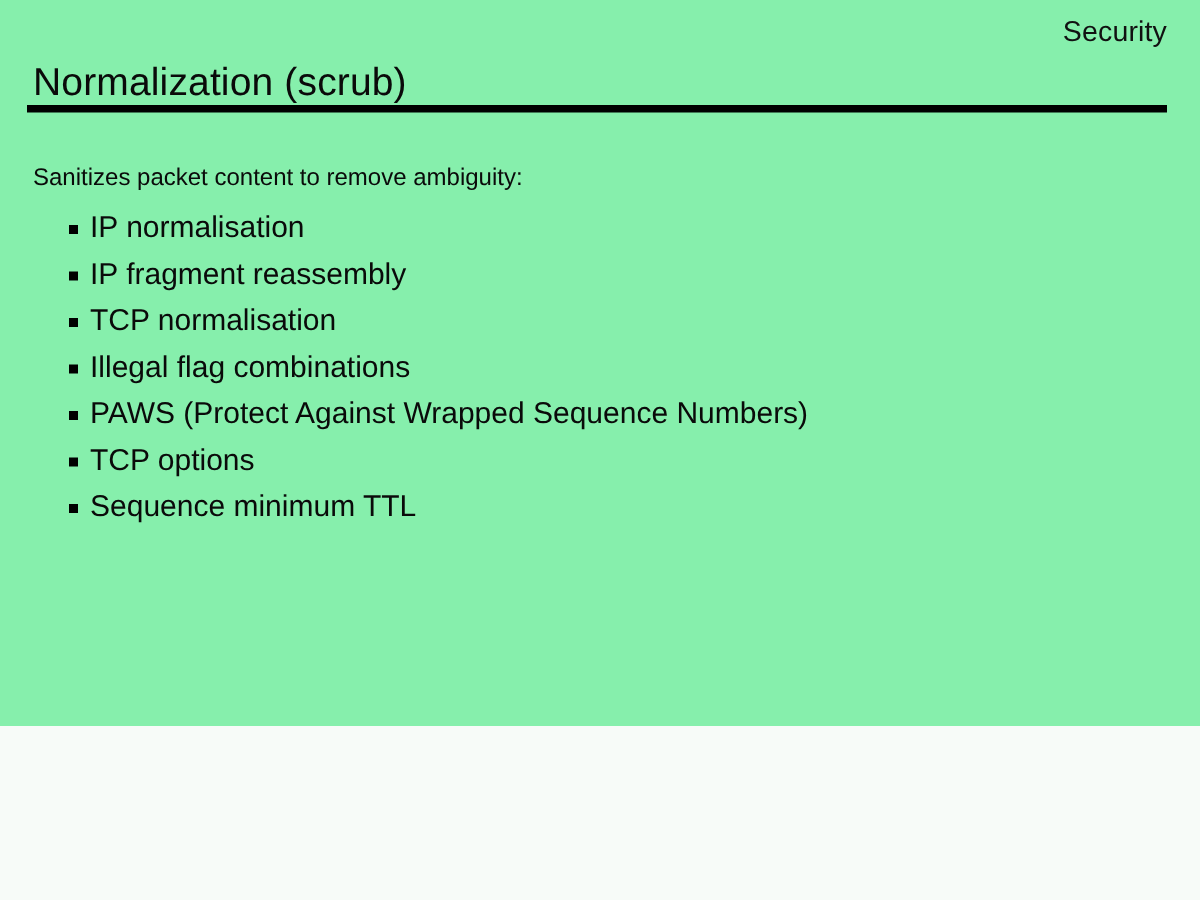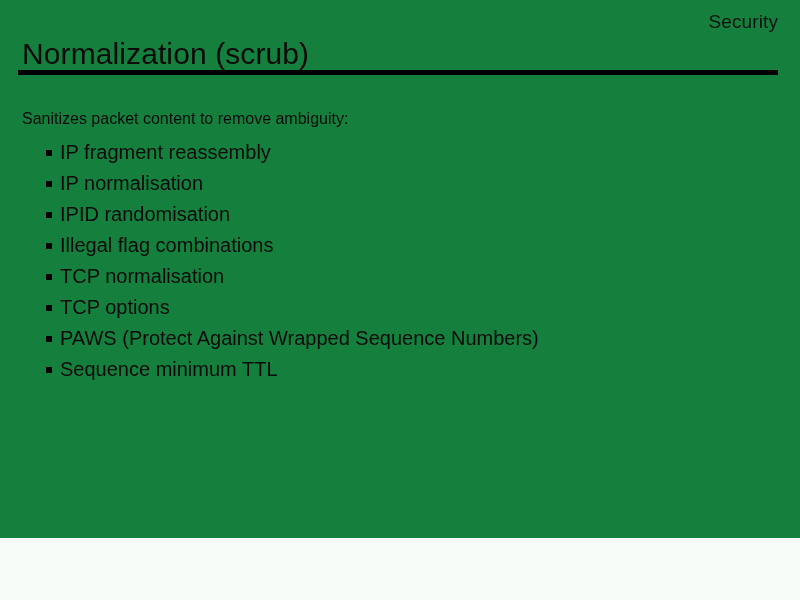--- a/index.html
+++ b/index.html
@@ -10,39 +10,39 @@
     width: 800px;
     height: 600px;
     background: #f7fbf8;
     font-family: "Liberation Sans", sans-serif;
     color: #000000;
     overflow: hidden;
   }
   .slide {
     position: relative;
     width: 800px;
-    height: 538px;
-    background: #15803d;
+    height: 484px;
+    background: #86efac;
   }
   .slide-header {
     position: absolute;
     top: 10px;
     left: 0;
     width: 778px;
     text-align: right;
     font-size: 19px;
     line-height: 24px;
     color: #111111;
     letter-spacing: 0.1px;
   }
   .slide-title {
     position: absolute;
     top: 38px;
     left: 22px;
-    font-size: 30px;
+    font-size: 26px;
     line-height: 32px;
     color: #0a0a0a;
     letter-spacing: 0.1px;
     white-space: nowrap;
   }
   .title-rule {
     position: absolute;
     top: 70px;
     left: 18px;
     width: 760px;
@@ -104,45 +104,41 @@
 
   <div class="title-rule"></div>
 
   <div class="slide-body">
 
     <div class="intro-line">Sanitizes packet content to remove ambiguity:</div>
 
     <ul class="bullet-list">
       <li class="bullet-item">
         <span class="bullet-marker"></span>
+        <span class="bullet-text">IP normalisation</span>
+      </li>
+      <li class="bullet-item">
+        <span class="bullet-marker"></span>
         <span class="bullet-text">IP fragment reassembly</span>
       </li>
       <li class="bullet-item">
         <span class="bullet-marker"></span>
-        <span class="bullet-text">IP normalisation</span>
-      </li>
-      <li class="bullet-item">
-        <span class="bullet-marker"></span>
-        <span class="bullet-text">IPID randomisation</span>
+        <span class="bullet-text">TCP normalisation</span>
       </li>
       <li class="bullet-item">
         <span class="bullet-marker"></span>
         <span class="bullet-text">Illegal flag combinations</span>
       </li>
       <li class="bullet-item">
         <span class="bullet-marker"></span>
-        <span class="bullet-text">TCP normalisation</span>
+        <span class="bullet-text">PAWS (Protect Against Wrapped Sequence Numbers)</span>
       </li>
       <li class="bullet-item">
         <span class="bullet-marker"></span>
         <span class="bullet-text">TCP options</span>
-      </li>
-      <li class="bullet-item">
-        <span class="bullet-marker"></span>
-        <span class="bullet-text">PAWS (Protect Against Wrapped Sequence Numbers)</span>
       </li>
       <li class="bullet-item">
         <span class="bullet-marker"></span>
         <span class="bullet-text">Sequence minimum TTL</span>
       </li>
     </ul>
 
   </div>
 </div>
 

